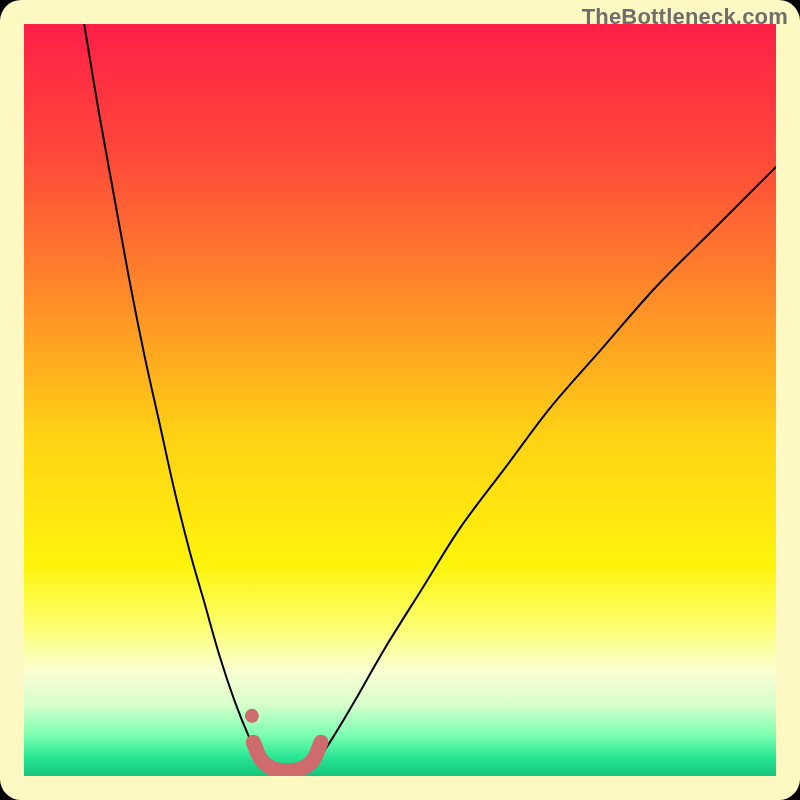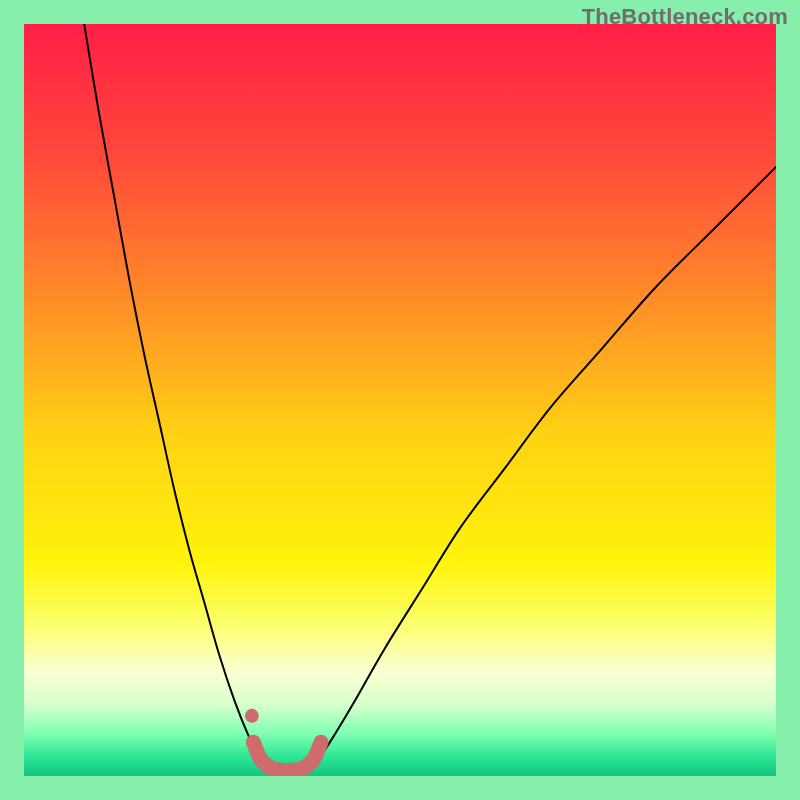--- a/index.html
+++ b/index.html
@@ -7,21 +7,22 @@
     padding: 0;
     width: 800px;
     height: 800px;
     background: #000;
     font-family: Arial, Helvetica, sans-serif;
     overflow: hidden;
   }
   .frame {
     position: absolute;
     inset: 0;
-    background: #86efac;
+    background: #fef9c3;
+    border-radius: 21px;
   }
   .plot {
     position: absolute;
     left: 24px;
     top: 24px;
     width: 752px;
     height: 752px;
     overflow: hidden;
   }
   .watermark {

